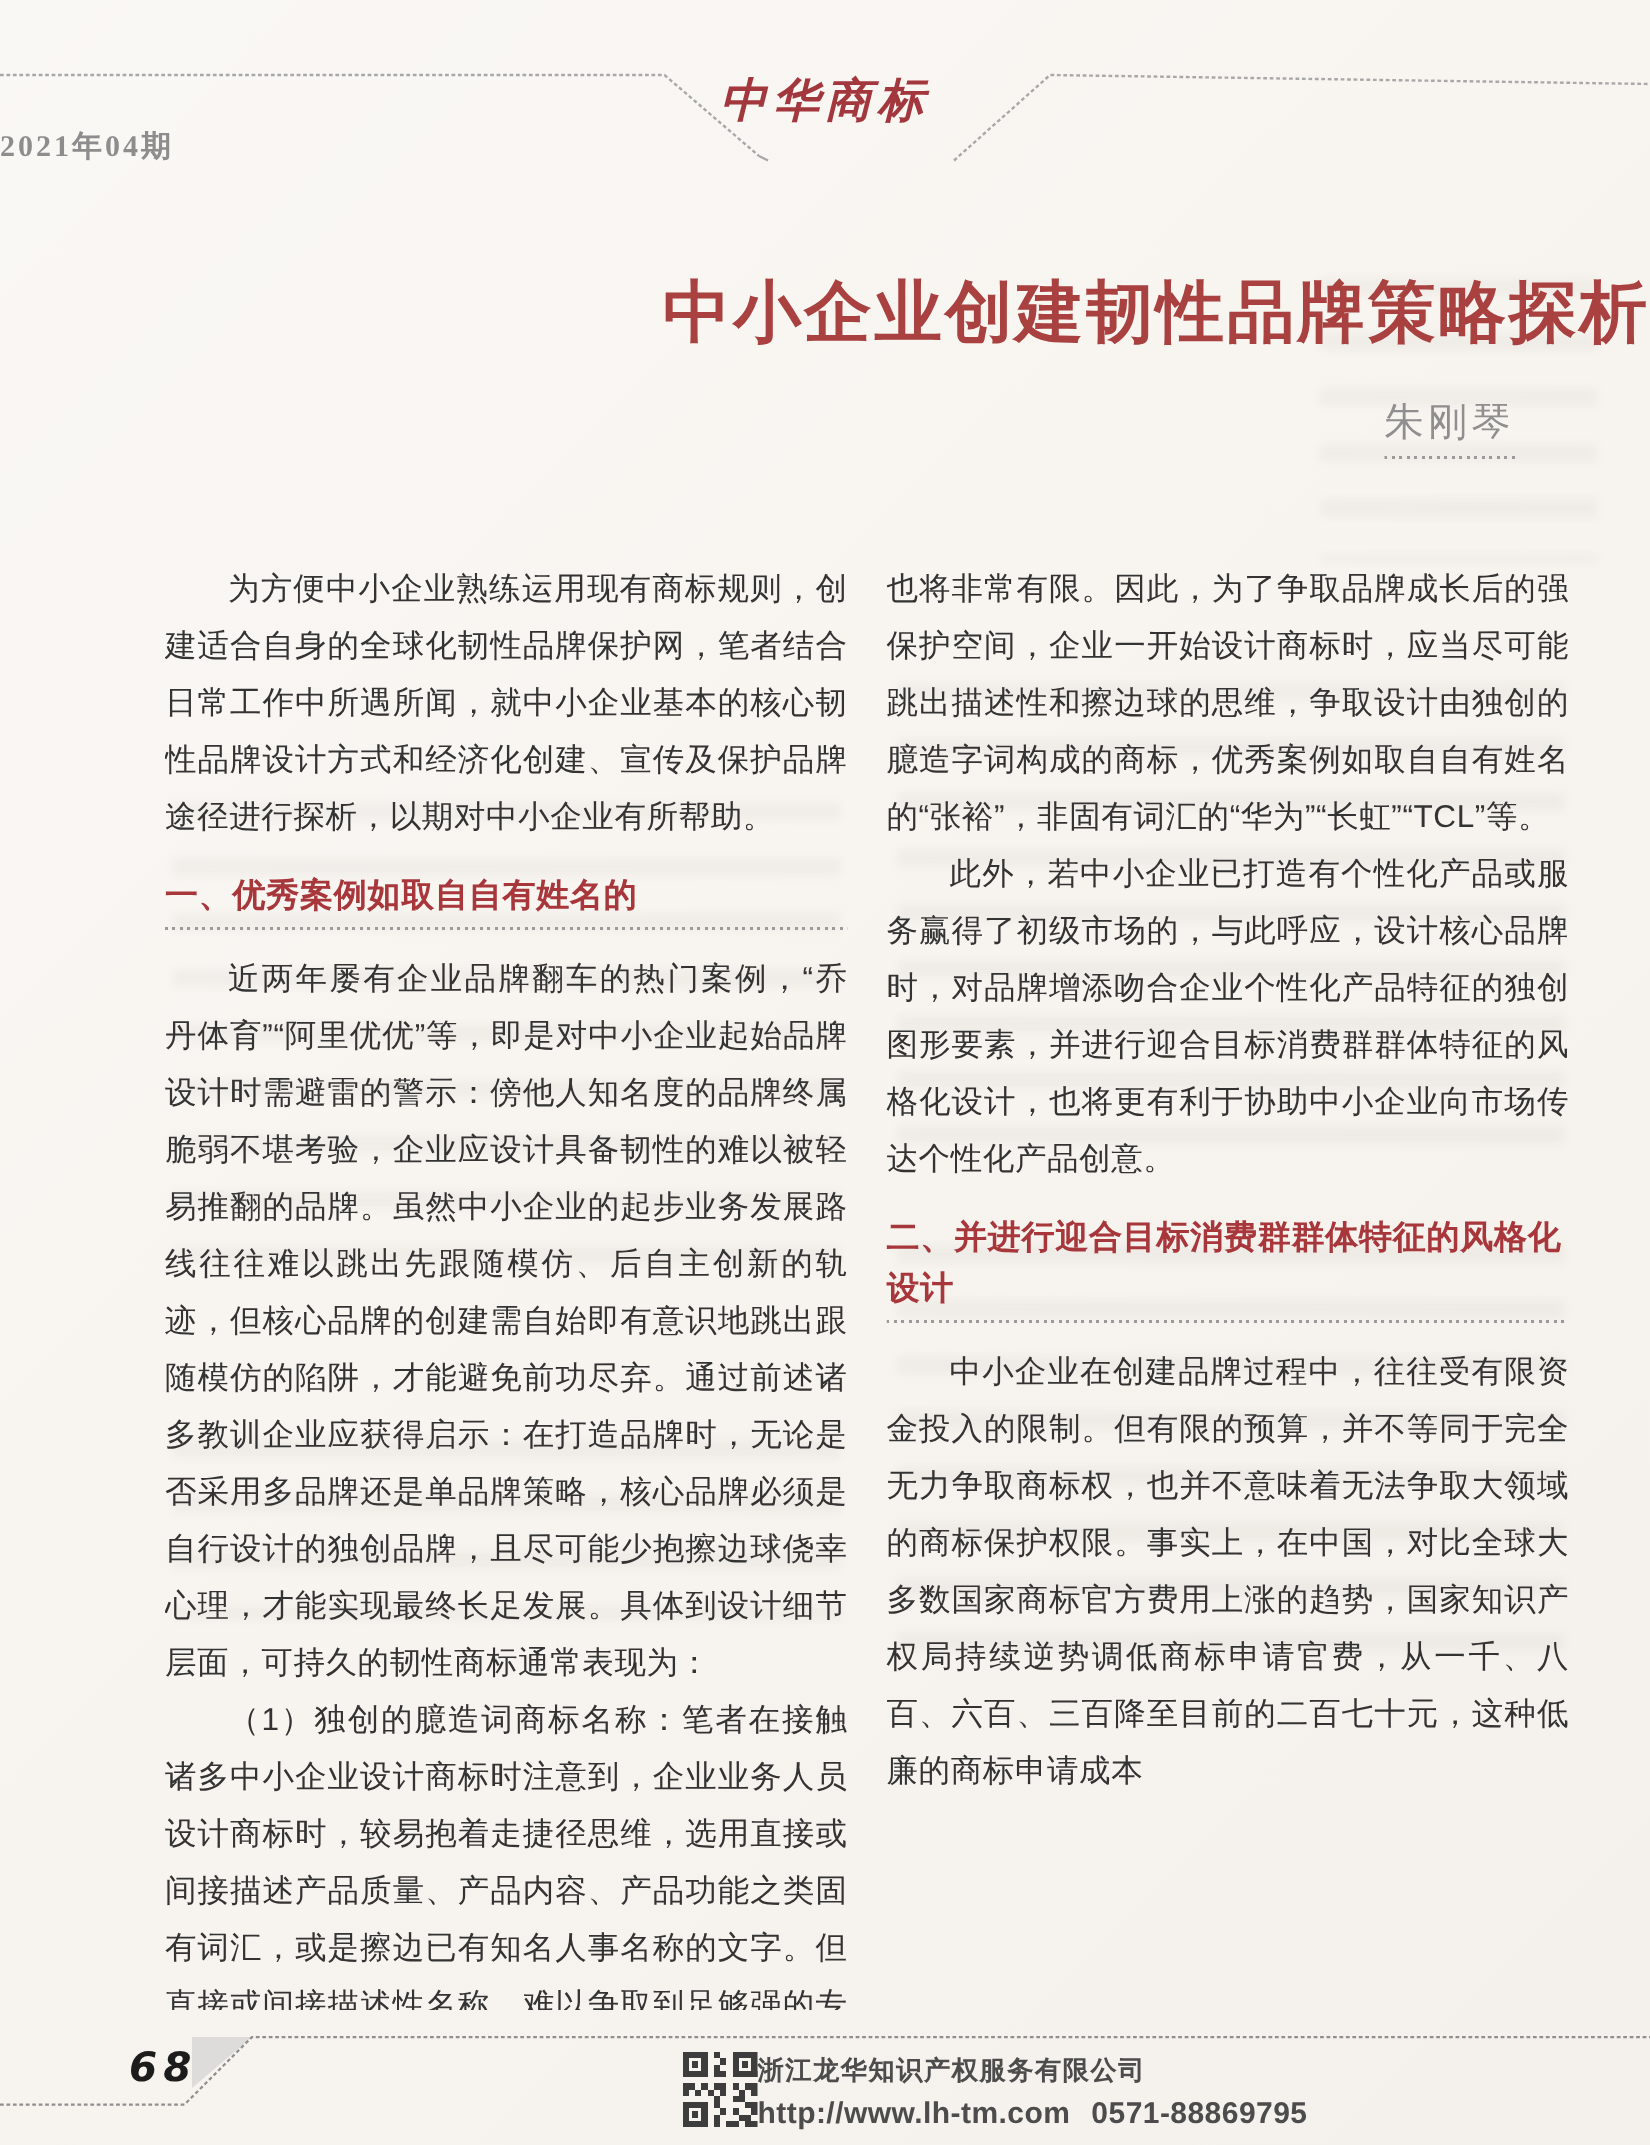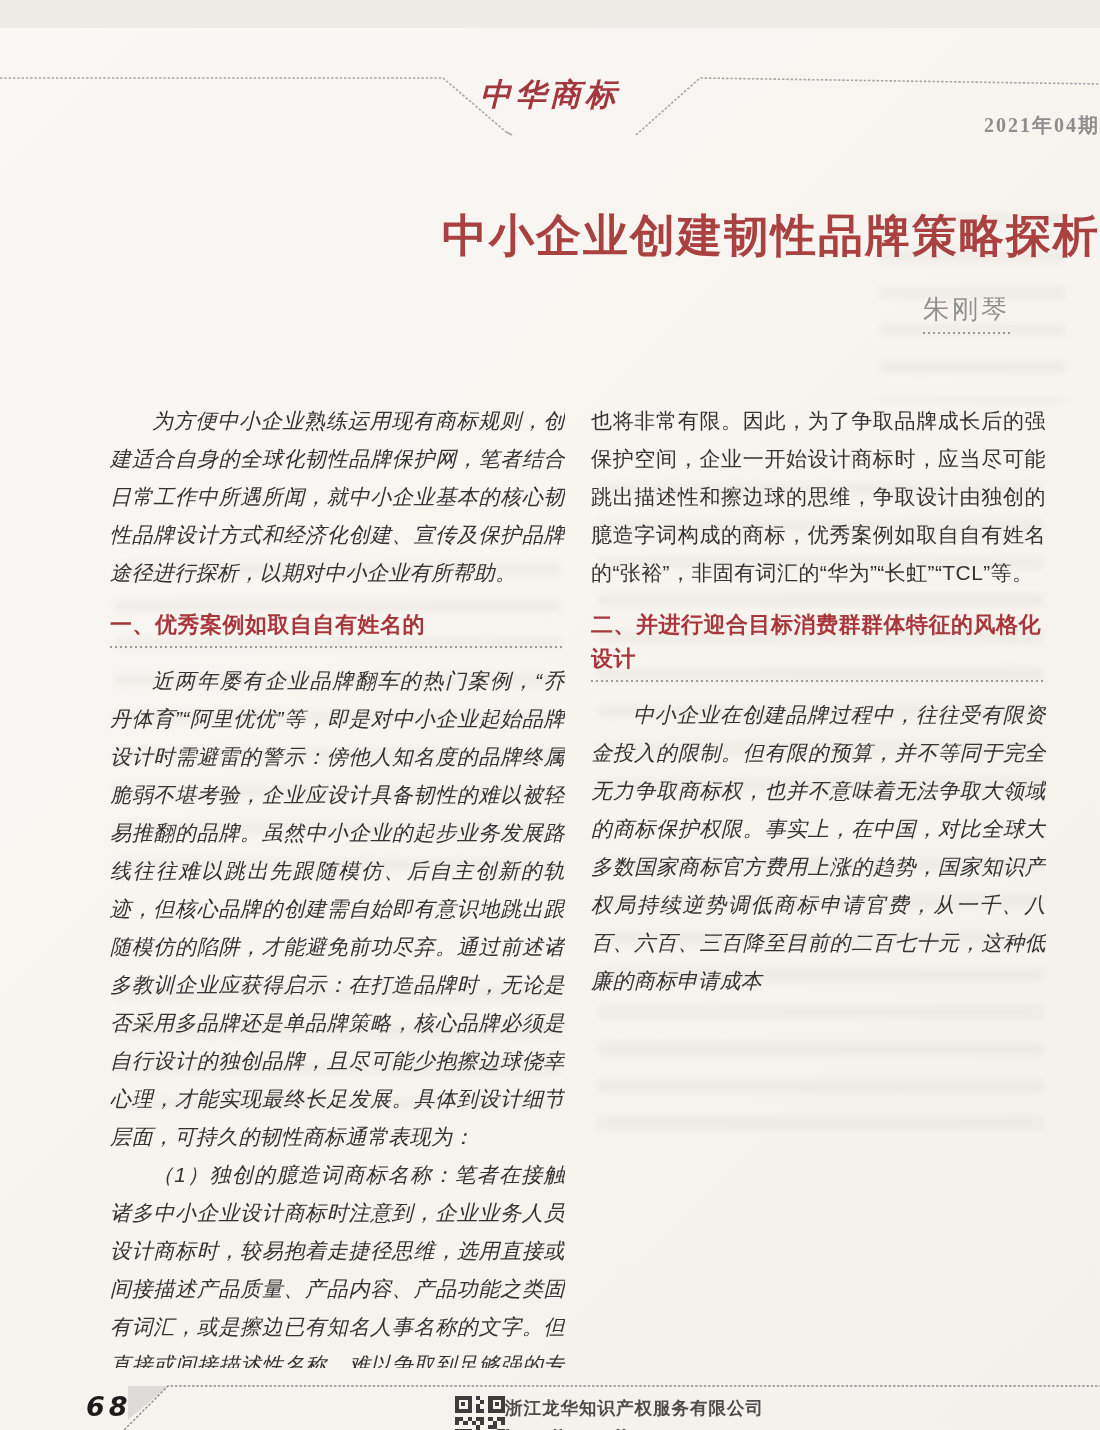--- a/index.html
+++ b/index.html
@@ -5,37 +5,36 @@
   html,body{margin:0;padding:0;}
   body{
     width:1100px;height:1430px;
     background:#efece7;
     font-family:"Liberation Sans","DejaVu Sans",sans-serif;
     position:relative;overflow:hidden;
   }
   .page{
     position:absolute;inset:0;
     background:linear-gradient(135deg,#faf8f5 0%,#f7f4ef 55%,#f4f1ec 100%);
-    margin-top:28px;
   }
   
   .bleed{
     position:absolute;z-index:0;
     background:repeating-linear-gradient(180deg, rgba(125,120,112,.20) 0 12px, rgba(0,0,0,0) 12px 37px);
     filter:blur(3px);opacity:.30;pointer-events:none;
   }
   .header-line-svg{position:absolute;top:0;left:0;z-index:1;}
   .journal-name{
     position:absolute;top:46px;left:0;width:1100px;text-align:center;z-index:2;
     font-family:"Liberation Serif","DejaVu Serif",serif;
     font-style:italic;font-weight:bold;font-size:31px;color:#a2383e;
     letter-spacing:4px;
   }
   .journal-issue{
-    position:absolute;top:84px;left:0;width:1100px;text-align:right;z-index:2;
+    position:absolute;top:84px;left:0;width:1100px;text-align:left;z-index:2;
     font-family:"Liberation Serif","DejaVu Serif",serif;
     font-size:20px;color:#8d8d8d;letter-spacing:2px;font-weight:bold;
   }
   .article-title{
     position:absolute;top:178px;left:0;width:1100px;text-align:right;z-index:2;
     font-family:"Liberation Serif","DejaVu Serif",serif;
     font-weight:900;font-size:45px;color:#a8413f;letter-spacing:2px;margin:0;
   }
   .author{
     position:absolute;top:264px;right:90px;z-index:2;
@@ -46,21 +45,21 @@
   }
   .columns{
     position:absolute;top:374px;left:110px;width:936px;height:966px;
     display:flex;gap:26px;z-index:2;
   }
   .col{width:455px;height:966px;overflow:hidden;}
   .col p{
     margin:0;font-size:21px;line-height:38px;color:#333;
     text-align:justify;text-justify:inter-ideograph;letter-spacing:.4px;
   }
-  .col p.indent{text-indent:2em;font-style:italic;}
+  .col p.indent{text-indent:2em;}
   .sec-heading{
     margin:16px 0 4px;font-size:22px;line-height:34px;font-weight:bold;
     color:#a8373c;letter-spacing:.5px;
   }
   .rule{
     height:2px;margin:4px 0 14px;
     background:repeating-linear-gradient(90deg,#9a9a9a 0 2px,transparent 2px 5px);
   }
   .footer-line-svg{position:absolute;left:0;top:1340px;z-index:1;}
   .page-number{
@@ -107,20 +106,21 @@
   <div class="columns">
     <div class="col">
       <p class="indent">为方便中小企业熟练运用现有商标规则，创建适合自身的全球化韧性品牌保护网，笔者结合日常工作中所遇所闻，就中小企业基本的核心韧性品牌设计方式和经济化创建、宣传及保护品牌途径进行探析，以期对中小企业有所帮助。</p>
       <h3 class="sec-heading">一、优秀案例如取自自有姓名的</h3>
       <div class="rule"></div>
       <p class="indent">近两年屡有企业品牌翻车的热门案例，“乔丹体育”“阿里优优”等，即是对中小企业起始品牌设计时需避雷的警示：傍他人知名度的品牌终属脆弱不堪考验，企业应设计具备韧性的难以被轻易推翻的品牌。虽然中小企业的起步业务发展路线往往难以跳出先跟随模仿、后自主创新的轨迹，但核心品牌的创建需自始即有意识地跳出跟随模仿的陷阱，才能避免前功尽弃。通过前述诸多教训企业应获得启示：在打造品牌时，无论是否采用多品牌还是单品牌策略，核心品牌必须是自行设计的独创品牌，且尽可能少抱擦边球侥幸心理，才能实现最终长足发展。具体到设计细节层面，可持久的韧性商标通常表现为：</p>
       <p class="indent">（1）独创的臆造词商标名称：笔者在接触诸多中小企业设计商标时注意到，企业业务人员设计商标时，较易抱着走捷径思维，选用直接或间接描述产品质量、产品内容、产品功能之类固有词汇，或是擦边已有知名人事名称的文字。但直接或间接描述性名称，难以争取到足够强的专有保护，在商标领域被称为弱显著性商标，也就是，即便争取到注册，也无法阻止他人合理的相对高频率描述性使用，同时在品牌成长知名后，获得的跨类保护空间</p>
     </div>
     <div class="col">
       <p>也将非常有限。因此，为了争取品牌成长后的强保护空间，企业一开始设计商标时，应当尽可能跳出描述性和擦边球的思维，争取设计由独创的臆造字词构成的商标，优秀案例如取自自有姓名的“张裕”，非固有词汇的“华为”“长虹”“TCL”等。</p>
+      <p class="indent">此外，若中小企业已打造有个性化产品或服务赢得了初级市场的，与此呼应，设计核心品牌时，对品牌增添吻合企业个性化产品特征的独创图形要素，并进行迎合目标消费群群体特征的风格化设计，也将更有利于协助中小企业向市场传达个性化产品创意。</p>
       <h3 class="sec-heading">二、并进行迎合目标消费群群体特征的风格化设计</h3>
       <div class="rule"></div>
       <p class="indent">中小企业在创建品牌过程中，往往受有限资金投入的限制。但有限的预算，并不等同于完全无力争取商标权，也并不意味着无法争取大领域的商标保护权限。事实上，在中国，对比全球大多数国家商标官方费用上涨的趋势，国家知识产权局持续逆势调低商标申请官费，从一千、八百、六百、三百降至目前的二百七十元，这种低廉的商标申请成本</p>
     </div>
   </div>
 
   <svg class="footer-line-svg" width="1100" height="90">
     <polygon points="128,18 168,18 128,52" fill="#dddcda"></polygon>
     <polyline points="0,63 123,63 168,18 1100,18" fill="none" stroke="#8f8f8f" stroke-width="1.5" stroke-dasharray="2.5,1.8"></polyline>
   </svg>

